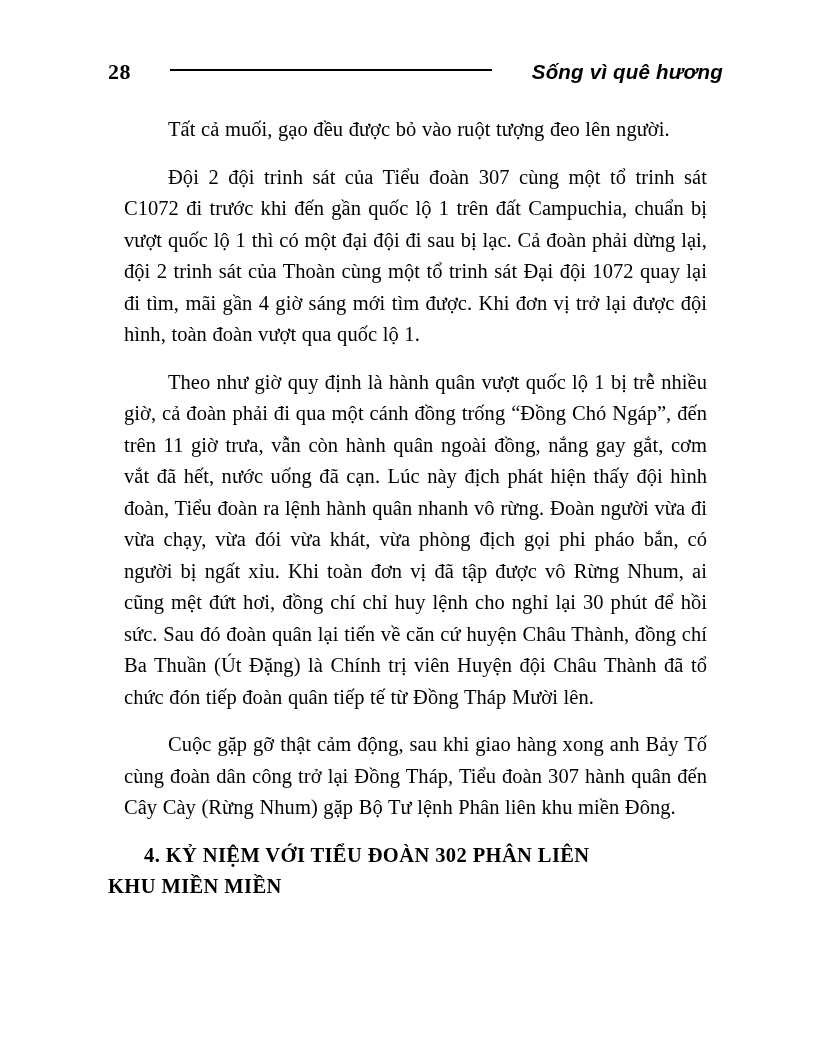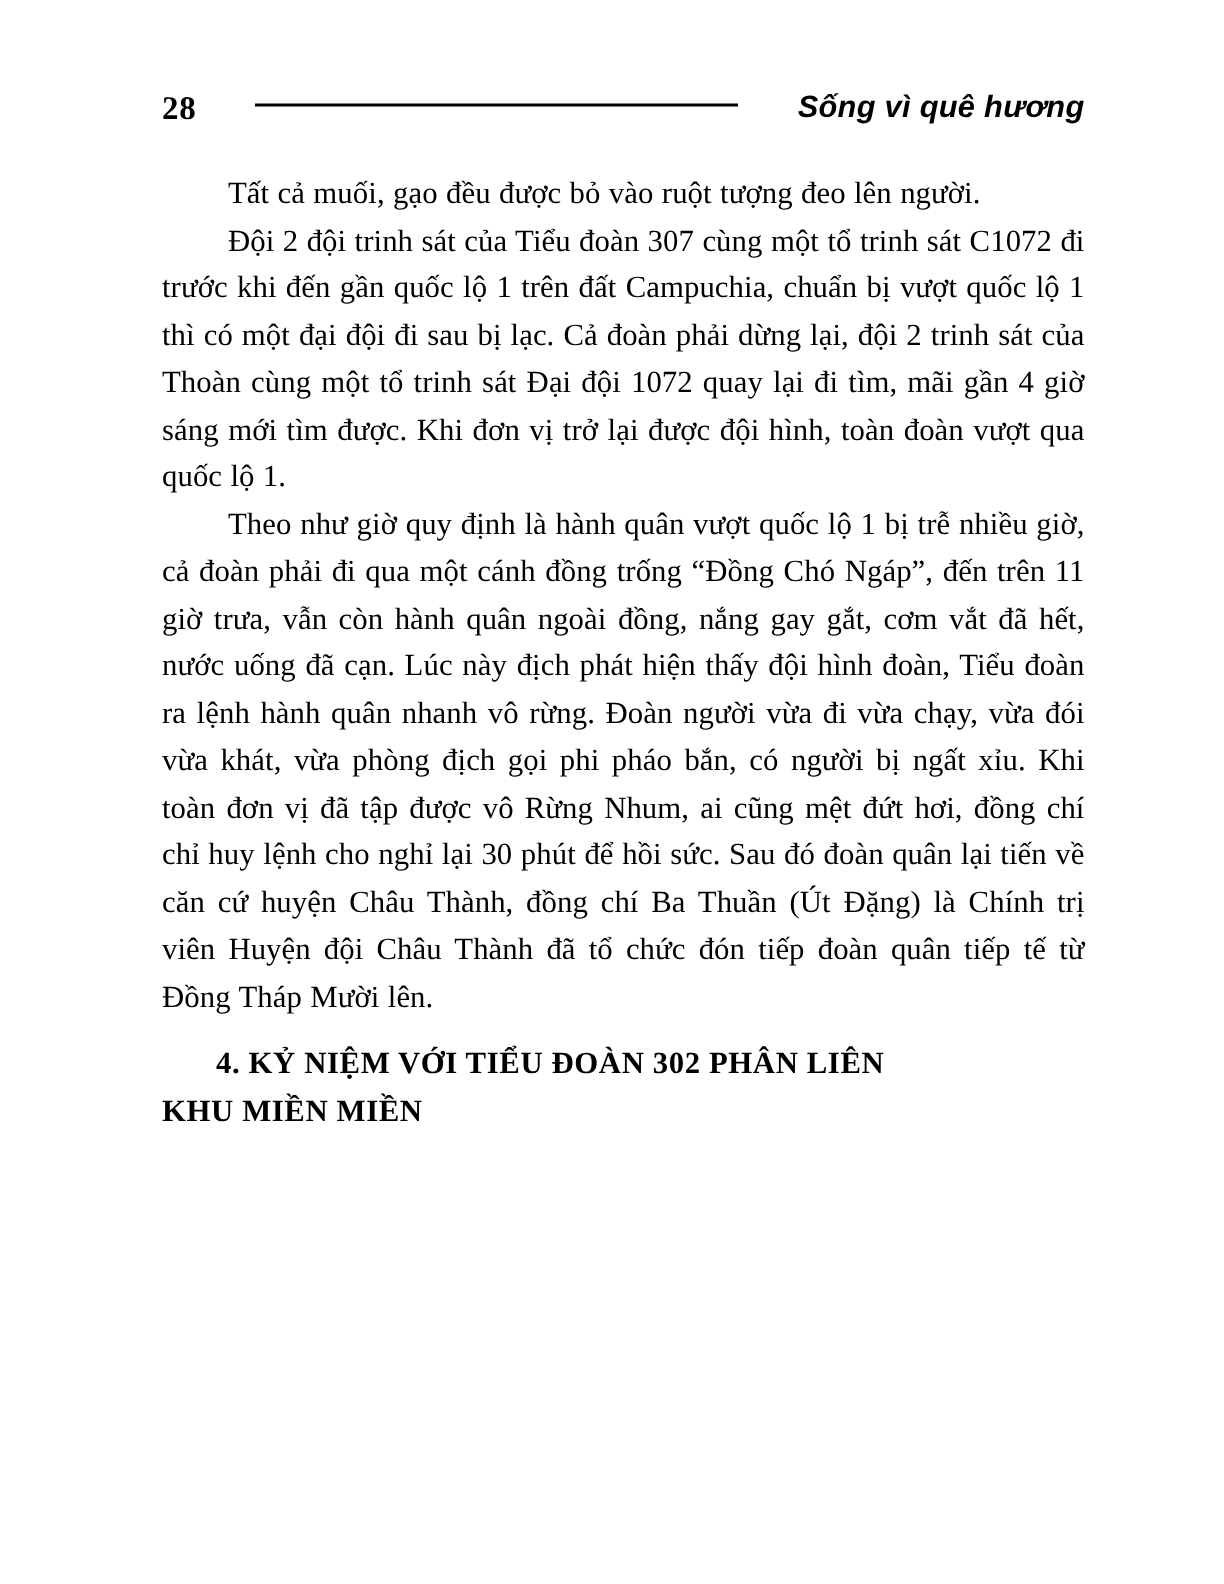--- a/index.html
+++ b/index.html
@@ -52,21 +52,21 @@
     font-weight: 700;
     font-size: 20.5px;
     letter-spacing: 0.2px;
     padding-left: 14px;
     white-space: nowrap;
   }
   .body-text {
     margin-top: 22px;
   }
   p.para {
-    margin: 0;
+    margin: 16px;
     font-size: 20.5px;
     line-height: 31.5px;
     text-align: justify;
     text-indent: 44px;
     letter-spacing: 0.05px;
     word-spacing: 0.4px;
   }
   h2.section-heading {
     margin: 13px 0 4px 0;
     font-size: 20.5px;
@@ -89,20 +89,21 @@
     <div class="header">
       <div class="page-number">28</div>
       <div class="header-rule"></div>
       <div class="header-title">Sống vì quê hương</div>
     </div>
 
     <div class="body-text">
       <p class="para">Tất cả muối, gạo đều được bỏ vào ruột tượng đeo lên người.</p>
       <p class="para">Đội 2 đội trinh sát của Tiểu đoàn 307 cùng một tổ trinh sát C1072 đi trước khi đến gần quốc lộ 1 trên đất Campuchia, chuẩn bị vượt quốc lộ 1 thì có một đại đội đi sau bị lạc. Cả đoàn phải dừng lại, đội 2 trinh sát của Thoàn cùng một tổ trinh sát Đại đội 1072 quay lại đi tìm, mãi gần 4 giờ sáng mới tìm được. Khi đơn vị trở lại được đội hình, toàn đoàn vượt qua quốc lộ 1.</p>
       <p class="para">Theo như giờ quy định là hành quân vượt quốc lộ 1 bị trễ nhiều giờ, cả đoàn phải đi qua một cánh đồng trống “Đồng Chó Ngáp”, đến trên 11 giờ trưa, vẫn còn hành quân ngoài đồng, nắng gay gắt, cơm vắt đã hết, nước uống đã cạn. Lúc này địch phát hiện thấy đội hình đoàn, Tiểu đoàn ra lệnh hành quân nhanh vô rừng. Đoàn người vừa đi vừa chạy, vừa đói vừa khát, vừa phòng địch gọi phi pháo bắn, có người bị ngất xỉu. Khi toàn đơn vị đã tập được vô Rừng Nhum, ai cũng mệt đứt hơi, đồng chí chỉ huy lệnh cho nghỉ lại 30 phút để hồi sức. Sau đó đoàn quân lại tiến về căn cứ huyện Châu Thành, đồng chí Ba Thuần (Út Đặng) là Chính trị viên Huyện đội Châu Thành đã tổ chức đón tiếp đoàn quân tiếp tế từ Đồng Tháp Mười lên.</p>
+      <p class="para">Cuộc gặp gỡ thật cảm động, sau khi giao hàng xong anh Bảy Tố cùng đoàn dân công trở lại Đồng Tháp, Tiểu đoàn 307 hành quân đến Cây Cày (Rừng Nhum) gặp Bộ Tư lệnh Phân liên khu miền Đông.</p>
 
       <h2 class="section-heading">
         <span>4. KỶ NIỆM VỚI TIỂU ĐOÀN 302 PHÂN LIÊN</span>
         <span class="line2">KHU MIỀN MIỀN</span>
       </h2>
 
     </div>
 
   </div>
 </div>

